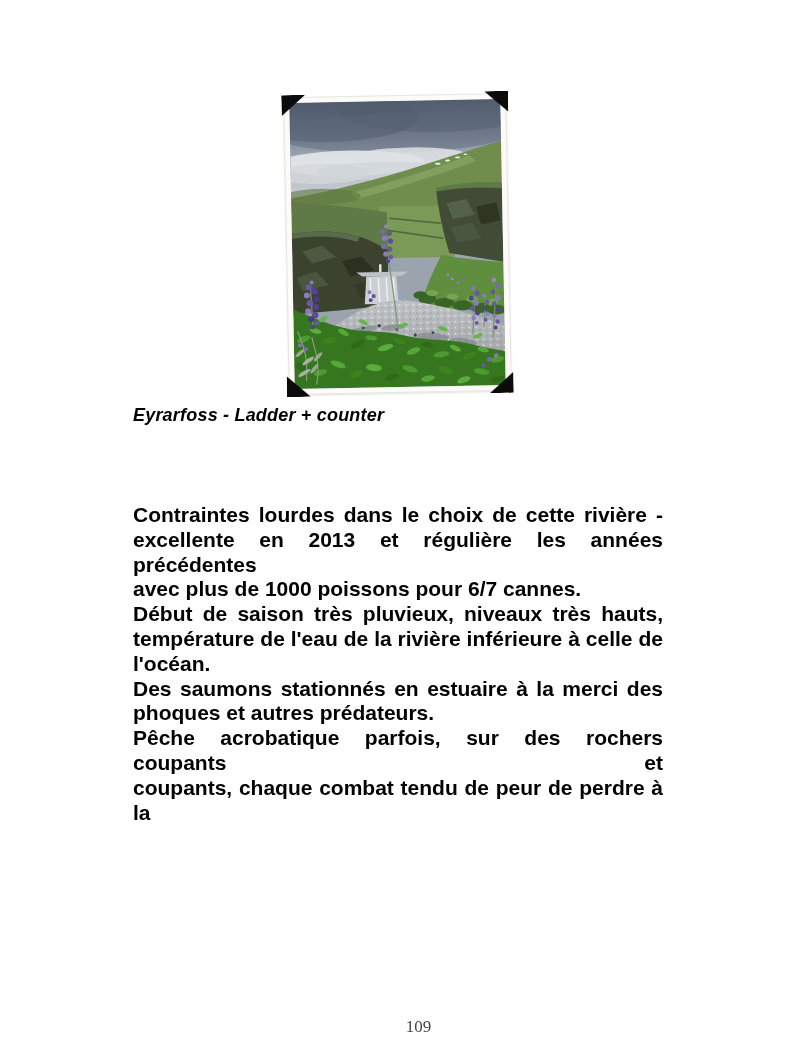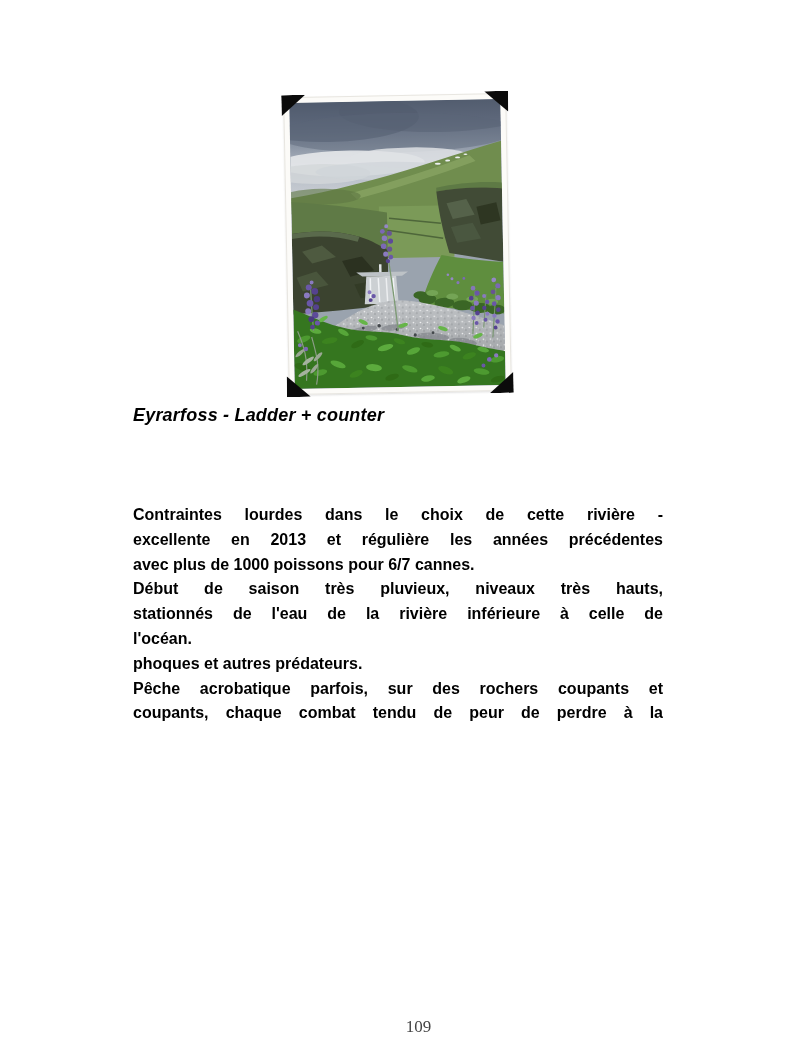--- a/index.html
+++ b/index.html
@@ -26,21 +26,21 @@
   .corner.bl{left:-2px;bottom:-2px;clip-path:polygon(0 0,100% 100%,0 100%);}
   .corner.br{right:-2px;bottom:-2px;clip-path:polygon(100% 0,100% 100%,0 100%);}
   
   .caption{
     position:absolute;left:133px;top:405px;width:560px;
     font-size:18px;font-weight:bold;font-style:italic;letter-spacing:0.2px;
   }
   
   .body-text{position:absolute;left:133px;top:503px;width:530px;}
   .line{
-    font-size:16px;font-weight:bold;line-height:24.8px;
+    font-size:21px;font-weight:bold;line-height:24.8px;
     text-align:justify;text-align-last:justify;-moz-text-align-last:justify;
   }
   .line.last{text-align-last:left;-moz-text-align-last:left;}
   
   .page-number{
     position:absolute;left:0;top:1017px;width:795px;text-align:center;text-indent:18px;
     font-family:"Liberation Serif", serif;font-size:17px;color:#454545;margin-left:12px;
   }
 </style>
 </head>
@@ -290,22 +290,23 @@
     <div class="corner br"></div>
   </div>
 
   <div class="caption">Eyrarfoss - Ladder + counter</div>
 
   <div class="body-text">
     <div class="line">Contraintes lourdes dans le choix de cette rivière -</div>
     <div class="line">excellente en 2013 et régulière les années précédentes</div>
     <div class="line last">avec plus de 1000 poissons pour 6/7 cannes.</div>
     <div class="line">Début de saison très pluvieux, niveaux très hauts,</div>
-    <div class="line">stationnés de l'eau de la rivière inférieure à celle de</div>
+    <div class="line">température de l'eau de la rivière inférieure à celle de</div>
     <div class="line last">l'océan.</div>
+    <div class="line">Des saumons stationnés en estuaire à la merci des</div>
     <div class="line last">phoques et autres prédateurs.</div>
     <div class="line">Pêche acrobatique parfois, sur des rochers coupants et</div>
     <div class="line">coupants, chaque combat tendu de peur de perdre à la</div>
   </div>
 
   <div class="page-number">109</div>
 
 </div>
 
 </body></html>

